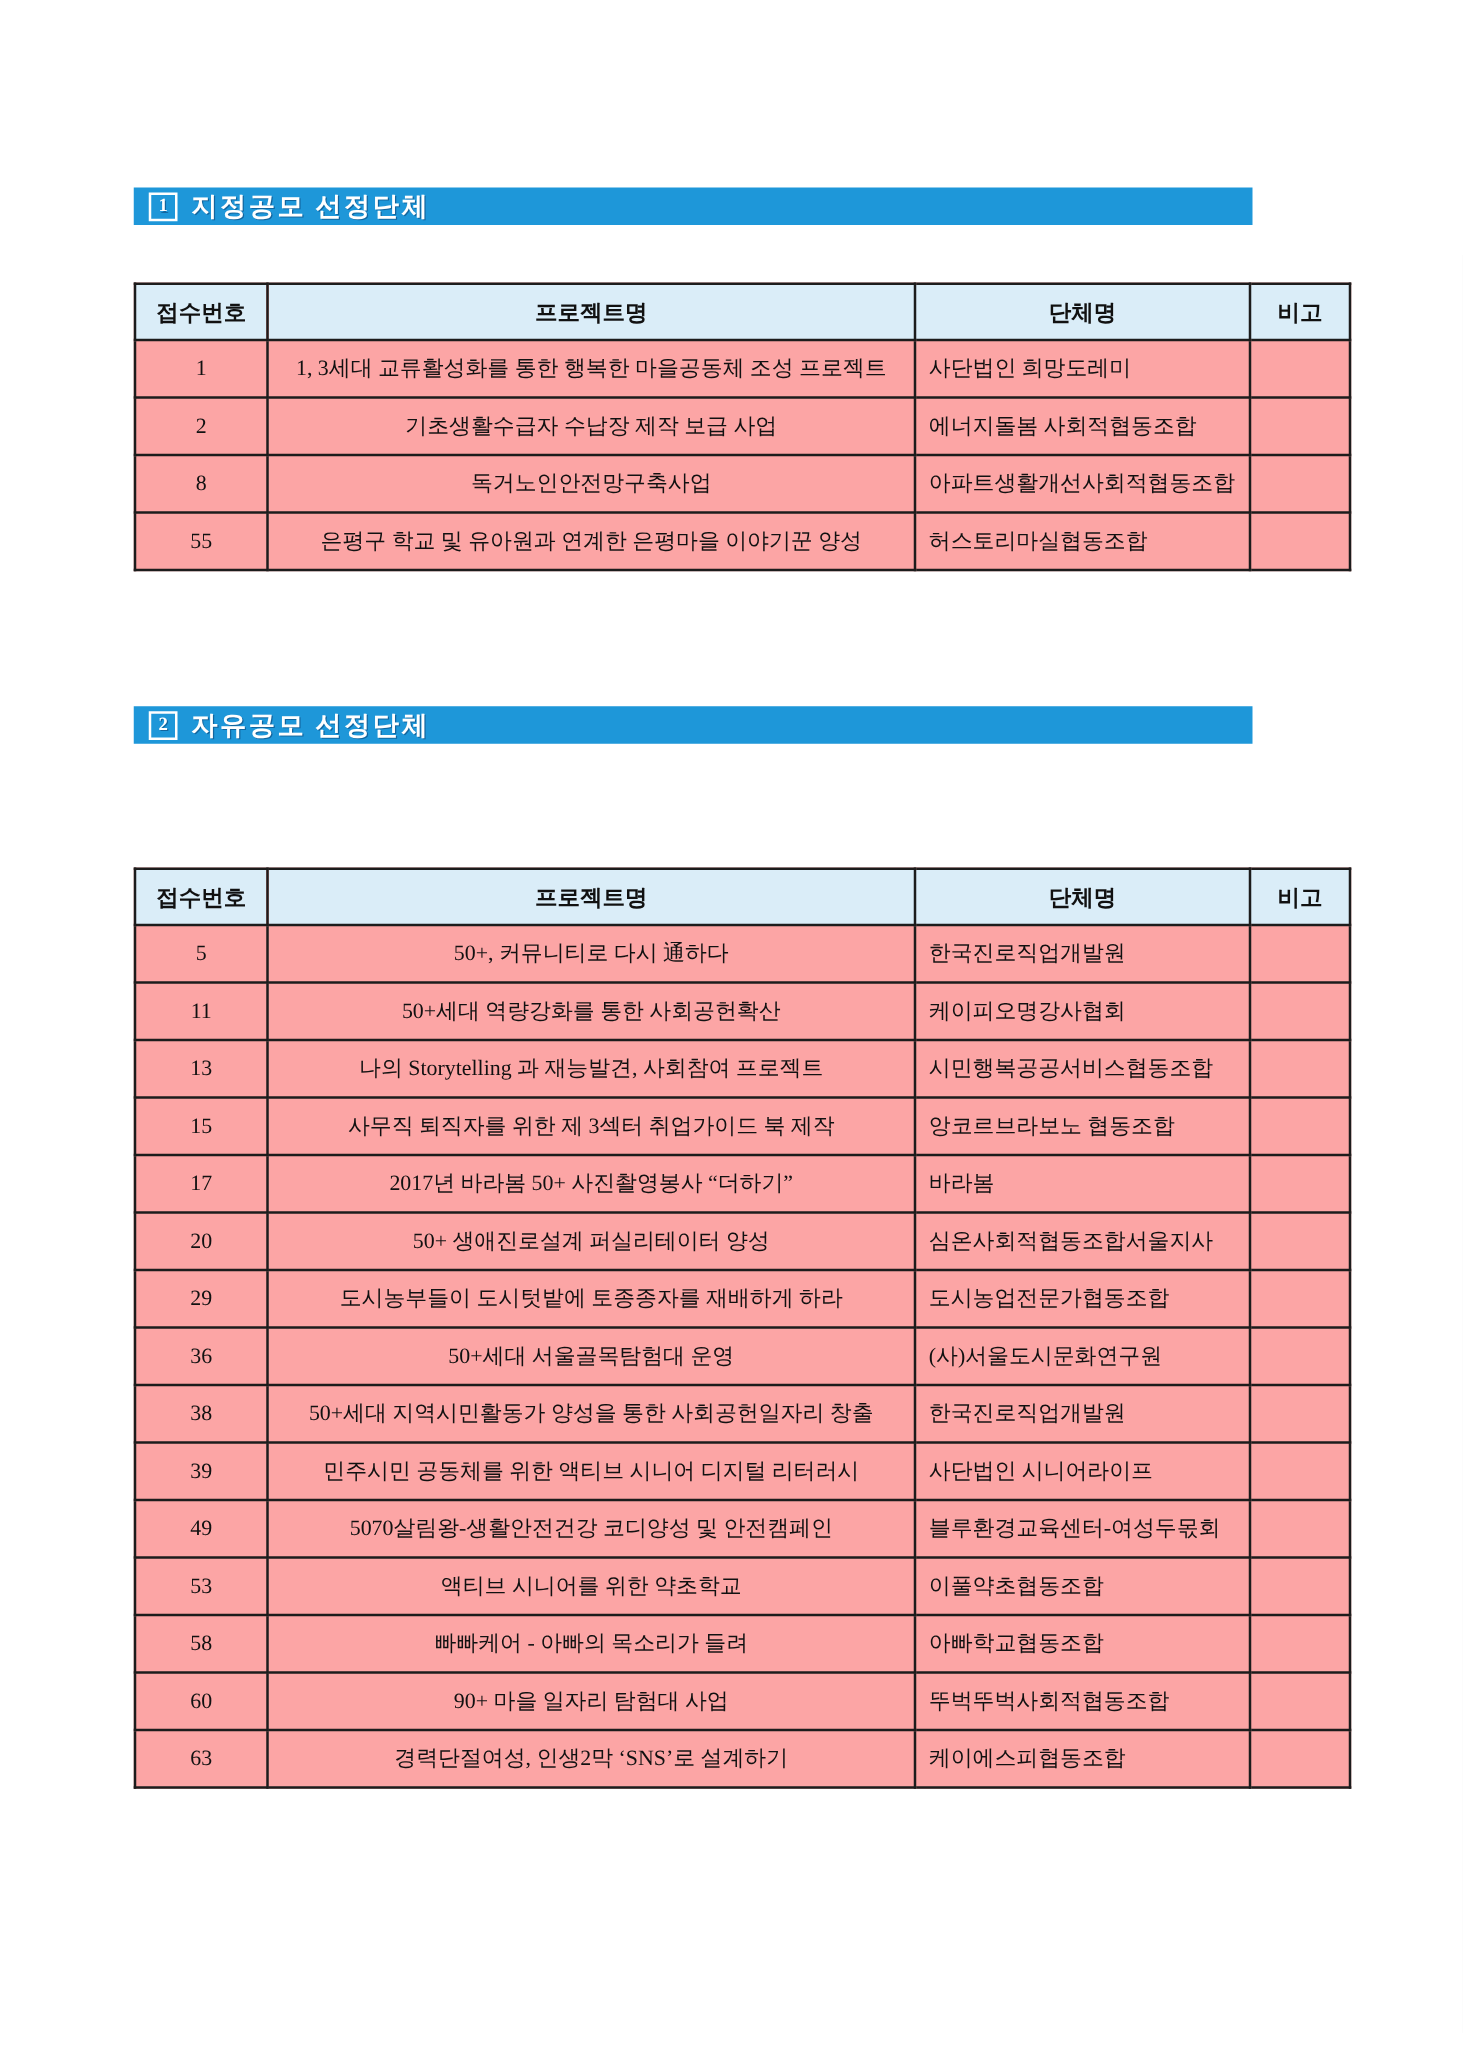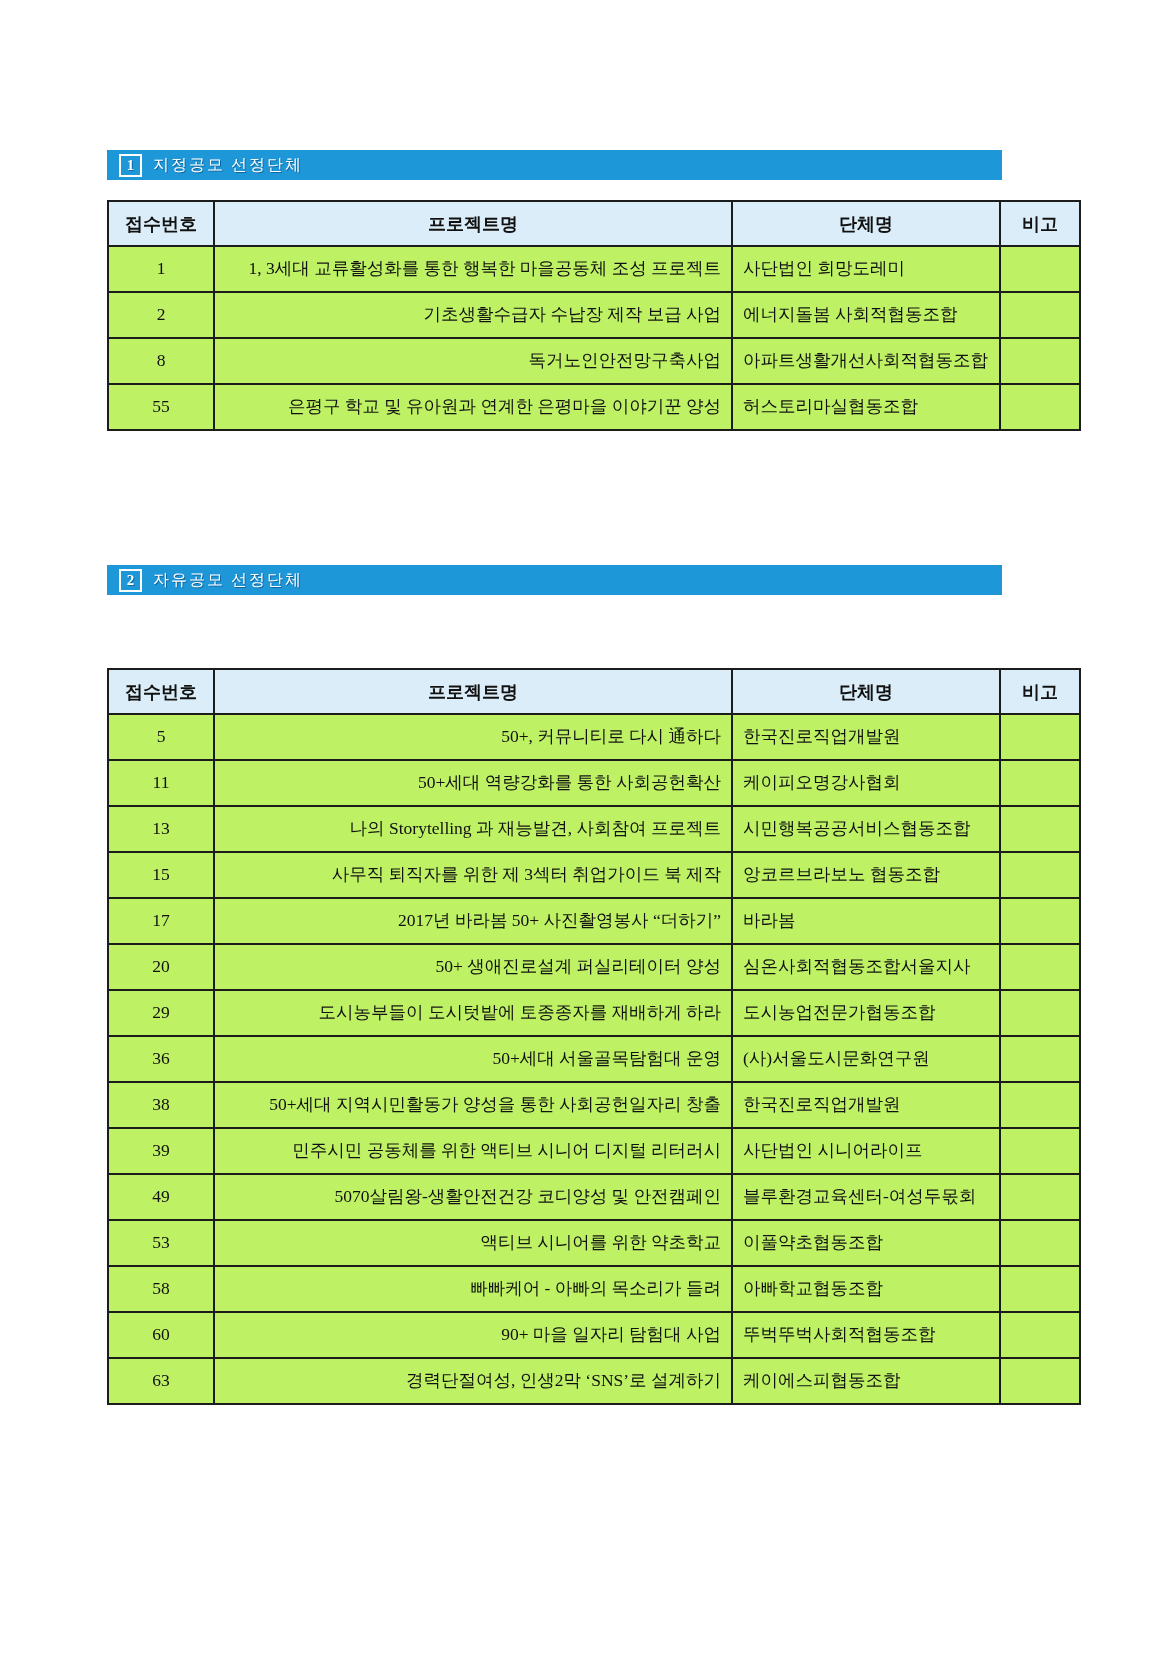--- a/index.html
+++ b/index.html
@@ -39,34 +39,35 @@
     width:19px;
     height:19px;
     border:2px solid #ffffff;
     font-size:15px;
     font-weight:bold;
     margin-right:11px;
     line-height:1;
     text-shadow:1px 1px 0 rgba(10,60,110,.55);
   }
   .bar-title{
-    font-size:16px;
-    font-weight:normal;
+    font-size:21px;
+    font-weight:bold;
     letter-spacing:2px;
     text-shadow:1px 1px 0 rgba(10,60,110,.55);
     white-space:nowrap;
   }
   table.doc-table{
     position:absolute;
     left:107px;
     width:956px;
     border-collapse:collapse;
     table-layout:fixed;
-    background:#bef264;
+    background:#fca5a5;
     border:2px solid var(--border);
+    margin-top:26px;
   }
   .doc-table th,.doc-table td{
     border:2px solid var(--border);
     font-size:17.5px;
     color:#111;
     box-sizing:border-box;
     overflow:hidden;
   }
   .doc-table th{
     background:var(--head-bg);
@@ -75,21 +76,21 @@
     font-size:18px;
     text-align:center;
     padding:0 4px;
   }
   .doc-table td{
     height:46px;
     padding:6px 10px;
     line-height:1.45;
   }
   .c-no{width:106px;text-align:center;font-size:18px;}
-  .c-project{width:518px;text-align:right;padding-left:15px;}
+  .c-project{width:518px;text-align:center;padding-left:15px;}
   .c-org{width:268px;text-align:left;padding-left:12px;}
   .c-note{width:80px;}
 </style>
 </head>
 <body>
 
 <div class="page">
 
   <div class="section-bar" style="top:150px;">
     <span class="num-box">1</span>

